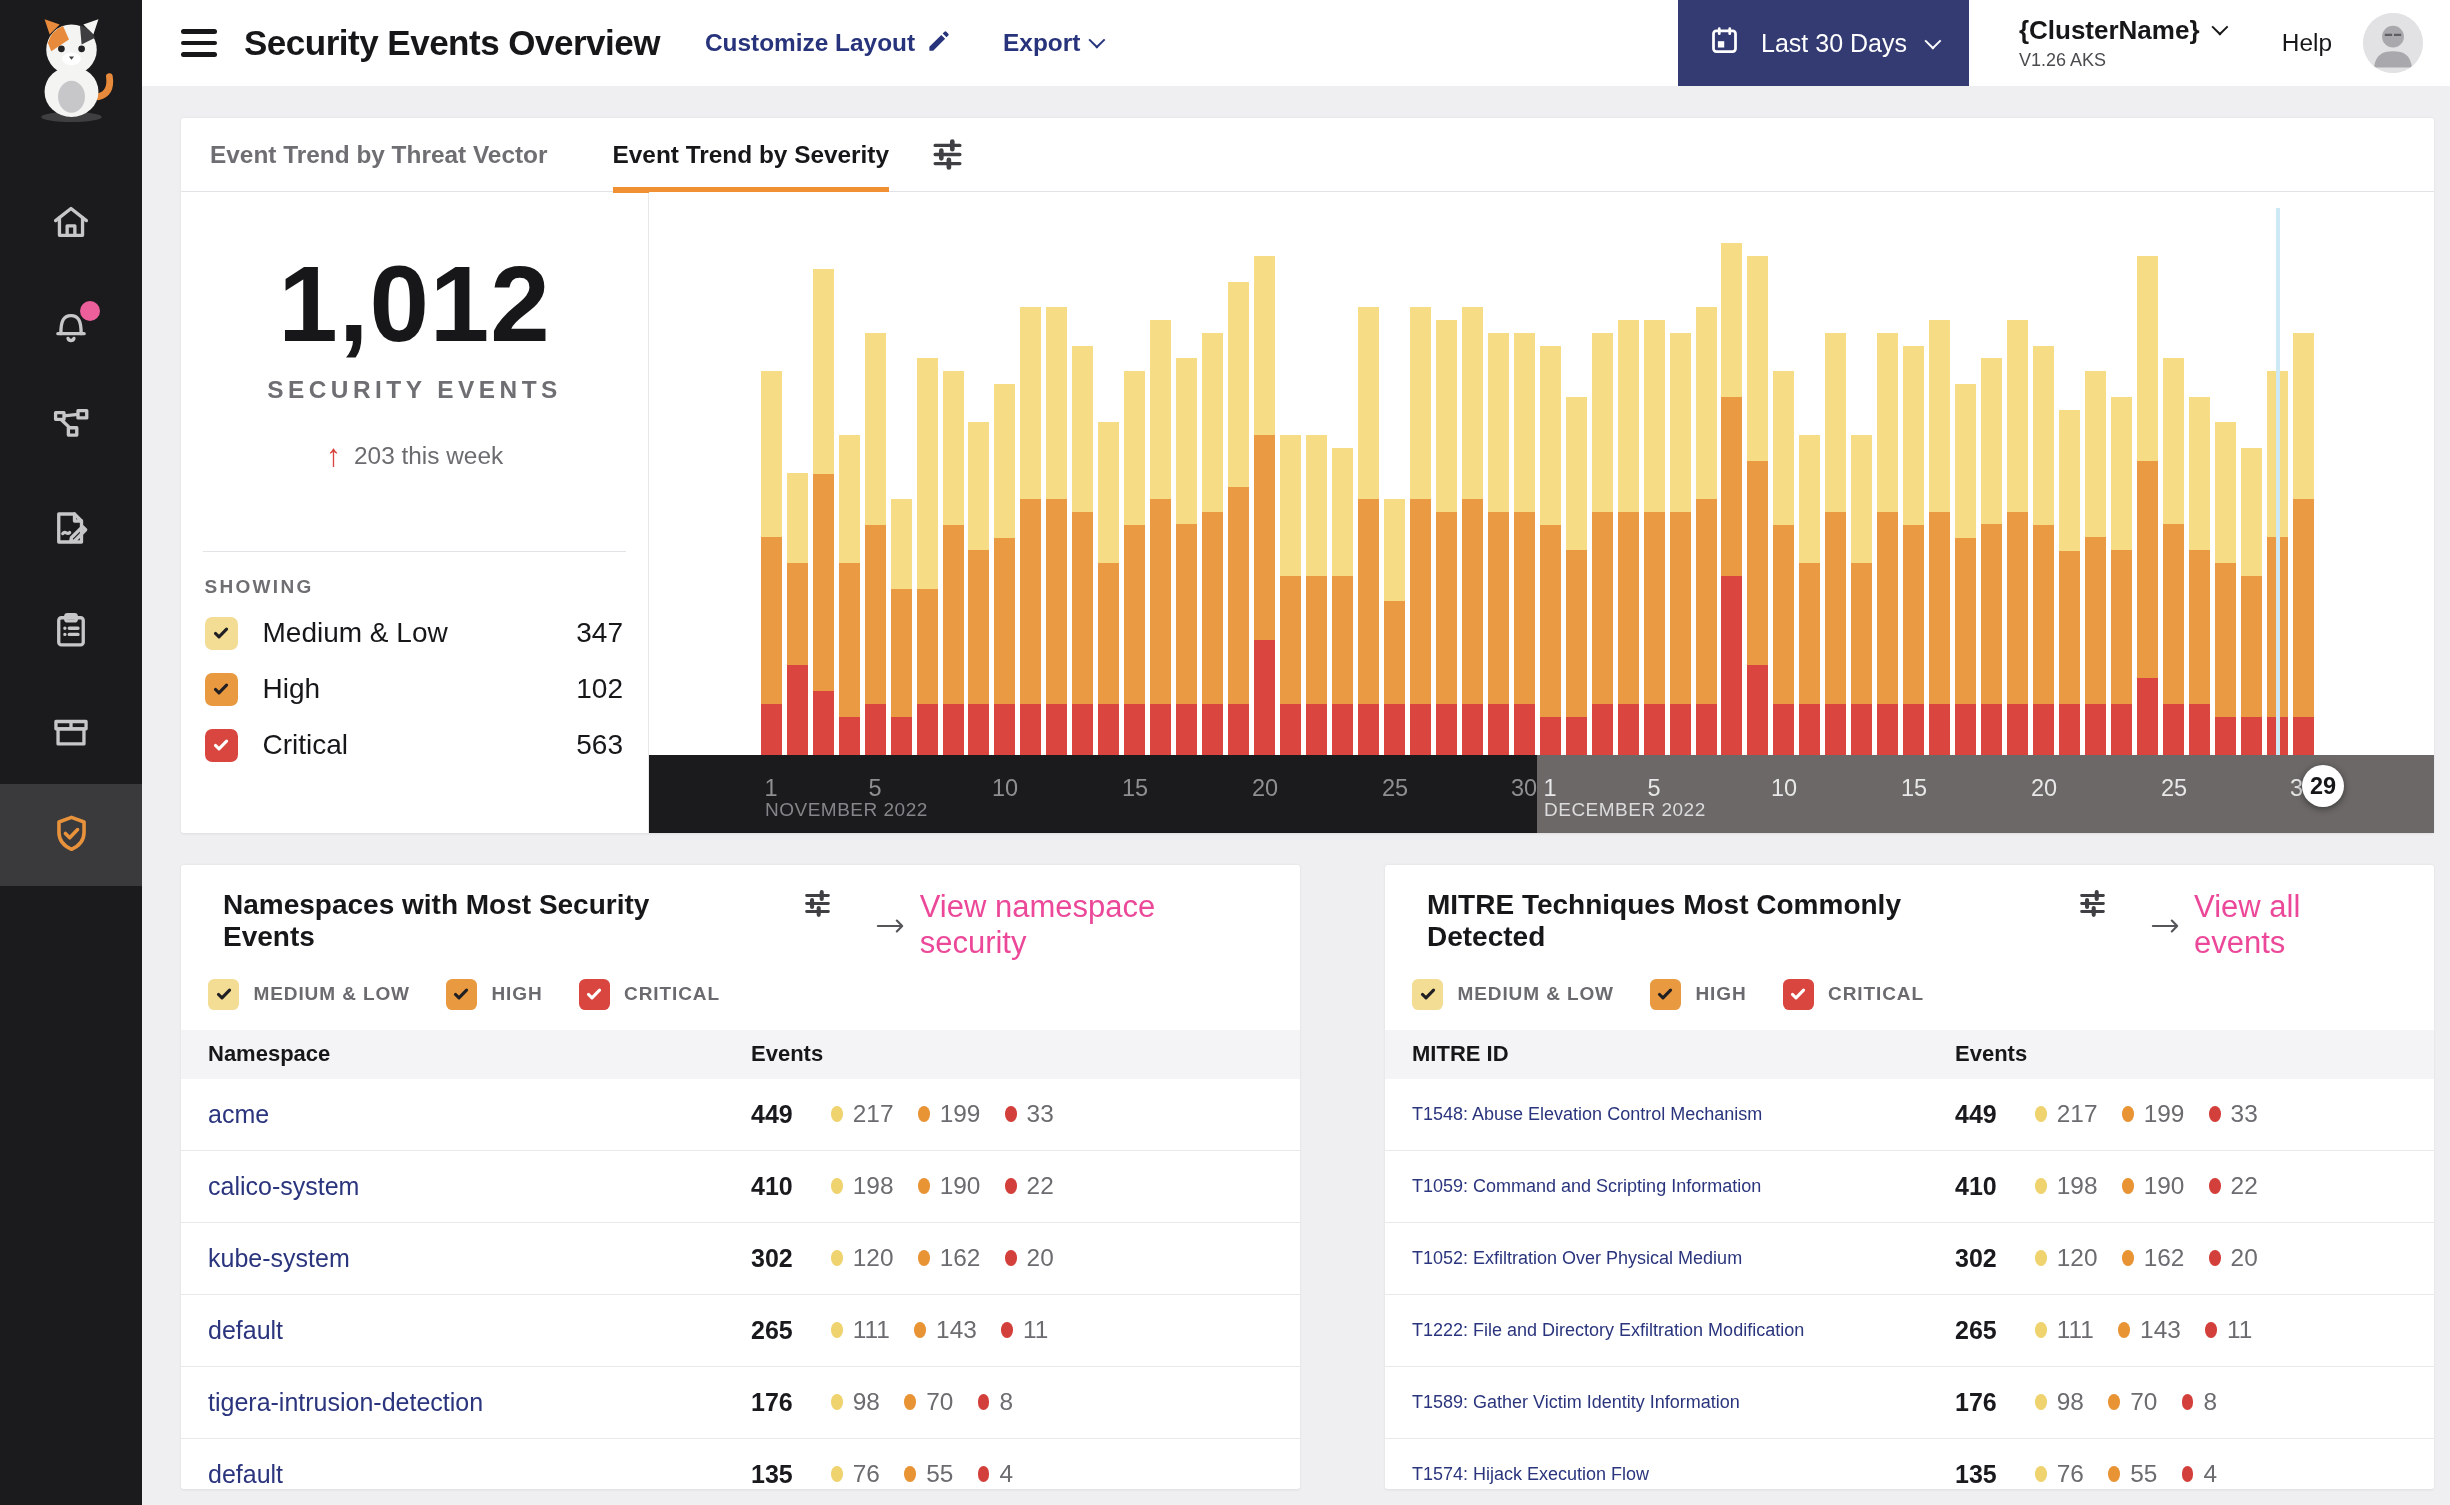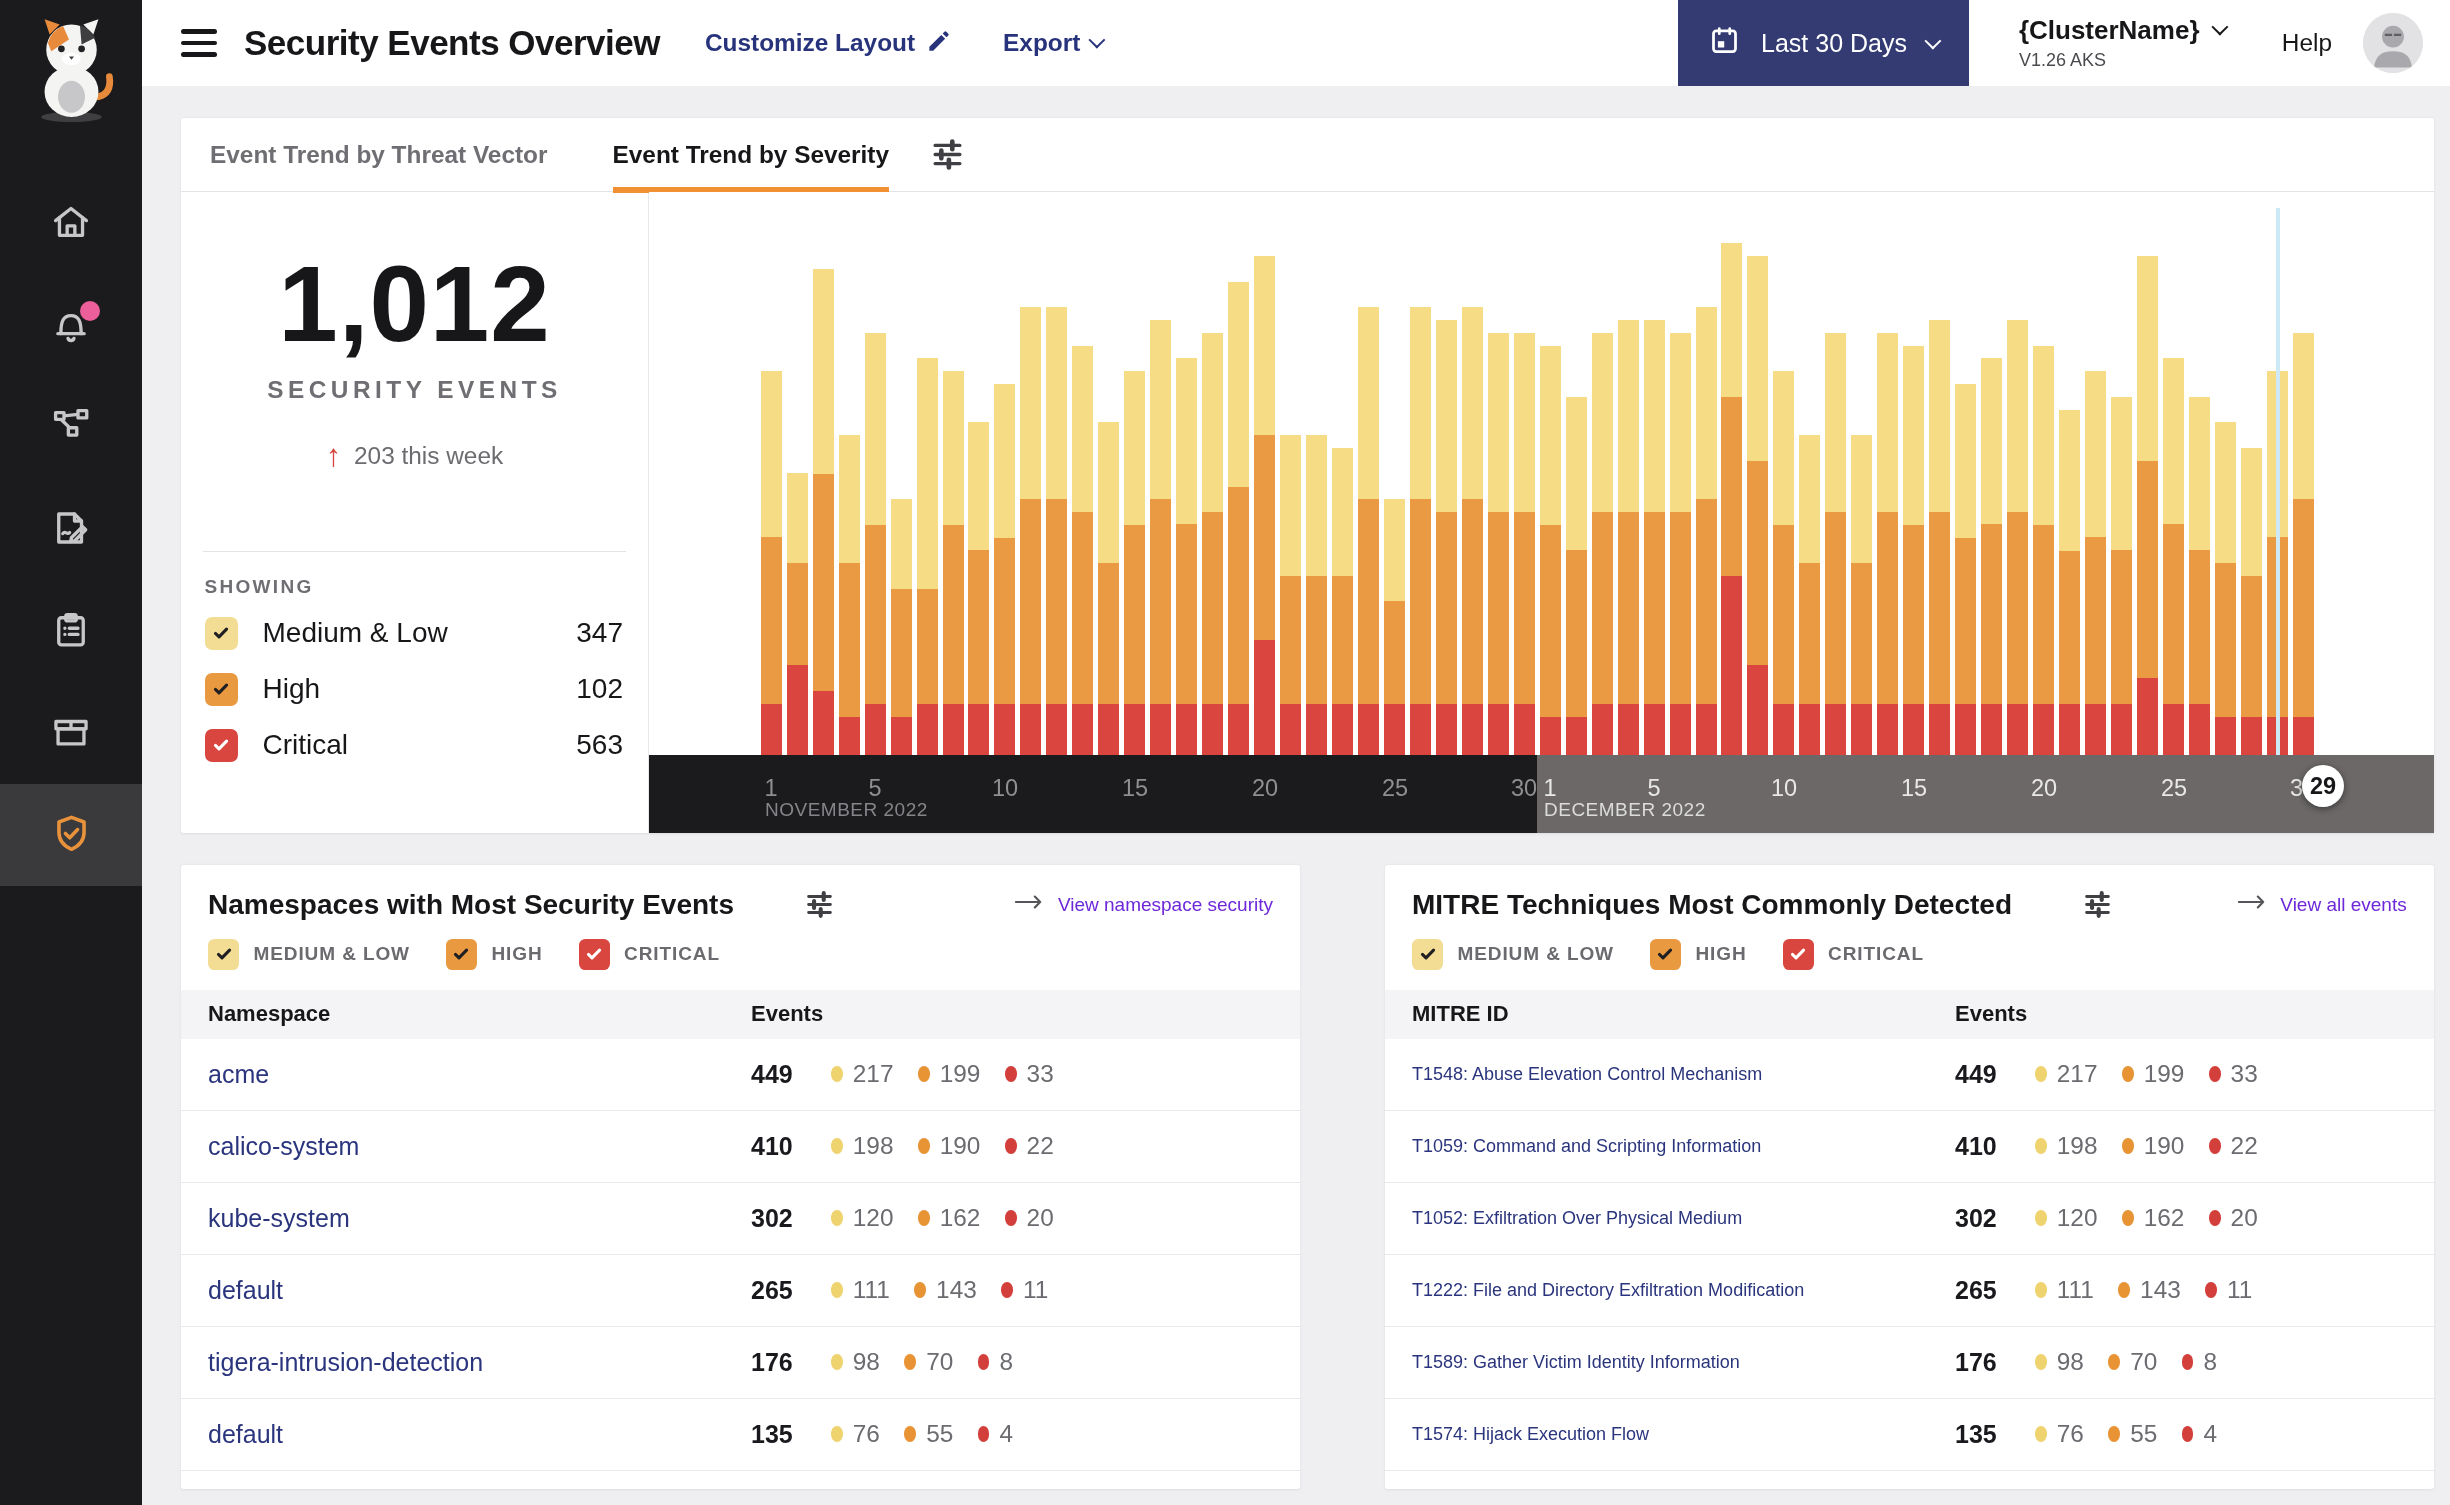--- a/index.html
+++ b/index.html
@@ -73,24 +73,24 @@
   .tick.m0 { color:#8F8F92; } .tick.m1 { color:#E8E8E8; }
   .month { position:absolute; bottom:11.8px; font-size:19px; letter-spacing:0.5px; white-space:nowrap; }
   .month.m0 { color:#85858A; } .month.m1 { color:#DCDCDC; }
   .now-circle { position:absolute; top:10px; width:42px; height:42px; margin-left:-21px; background:#fff; border-radius:50%; display:flex; align-items:center; justify-content:center; font-size:23.5px; font-weight:700; color:#17171A; box-shadow:0 1.8px 7.2px rgba(0,0,0,.45); z-index:2; }
 
   
   .cards-row { display:flex; gap:37px; margin-top:32px; }
   .b-card { height:624px; padding-top:23.5px; overflow:hidden; }
   .b-card.ns { width:1119px; flex:none; }
   .b-card.mitre { flex:1;margin-left:48px; }
-  .card-head { display:flex; align-items:center; padding:0 27px;gap:44px; }
+  .card-head { display:flex; padding:0 42px;gap:44px; }
   .card-title { font-size:28px; font-weight:800; }
   .card-head .tune { margin-left:27px; }
-  .view-link { margin-left:auto; display:flex; align-items:center; gap:14.5px; font-size:19px; color:#6d28d9; cursor:pointer; }
+  .view-link { margin-left:auto; display:flex; align-items:center; gap:14.5px; font-size:31px; color:#ec4899; cursor:pointer; }
   .chips { display:flex; gap:36px; padding:0 27px; margin-top:18px; }
   .chip { display:flex; align-items:center; gap:14.5px; cursor:pointer; }
   .chip .checkbox { width:31px; height:31px; border-radius:6.3px; }
   .chip .chip-label { font-size:19px; font-weight:700; color:#6A6A6F; letter-spacing:0.9px; }
   .table { margin-top:20px; }
   .t-row { display:flex; align-items:center; padding:0 27px; }
   .t-head { background:#F4F4F6; height:49px; font-size:22px; font-weight:700; }
   .t-data { height:72px; border-bottom:1.8px solid #E9E9EC; }
   .col-name { width:543px; flex:none; white-space:nowrap; }
   .col-events { flex:1; display:flex; align-items:center; }

